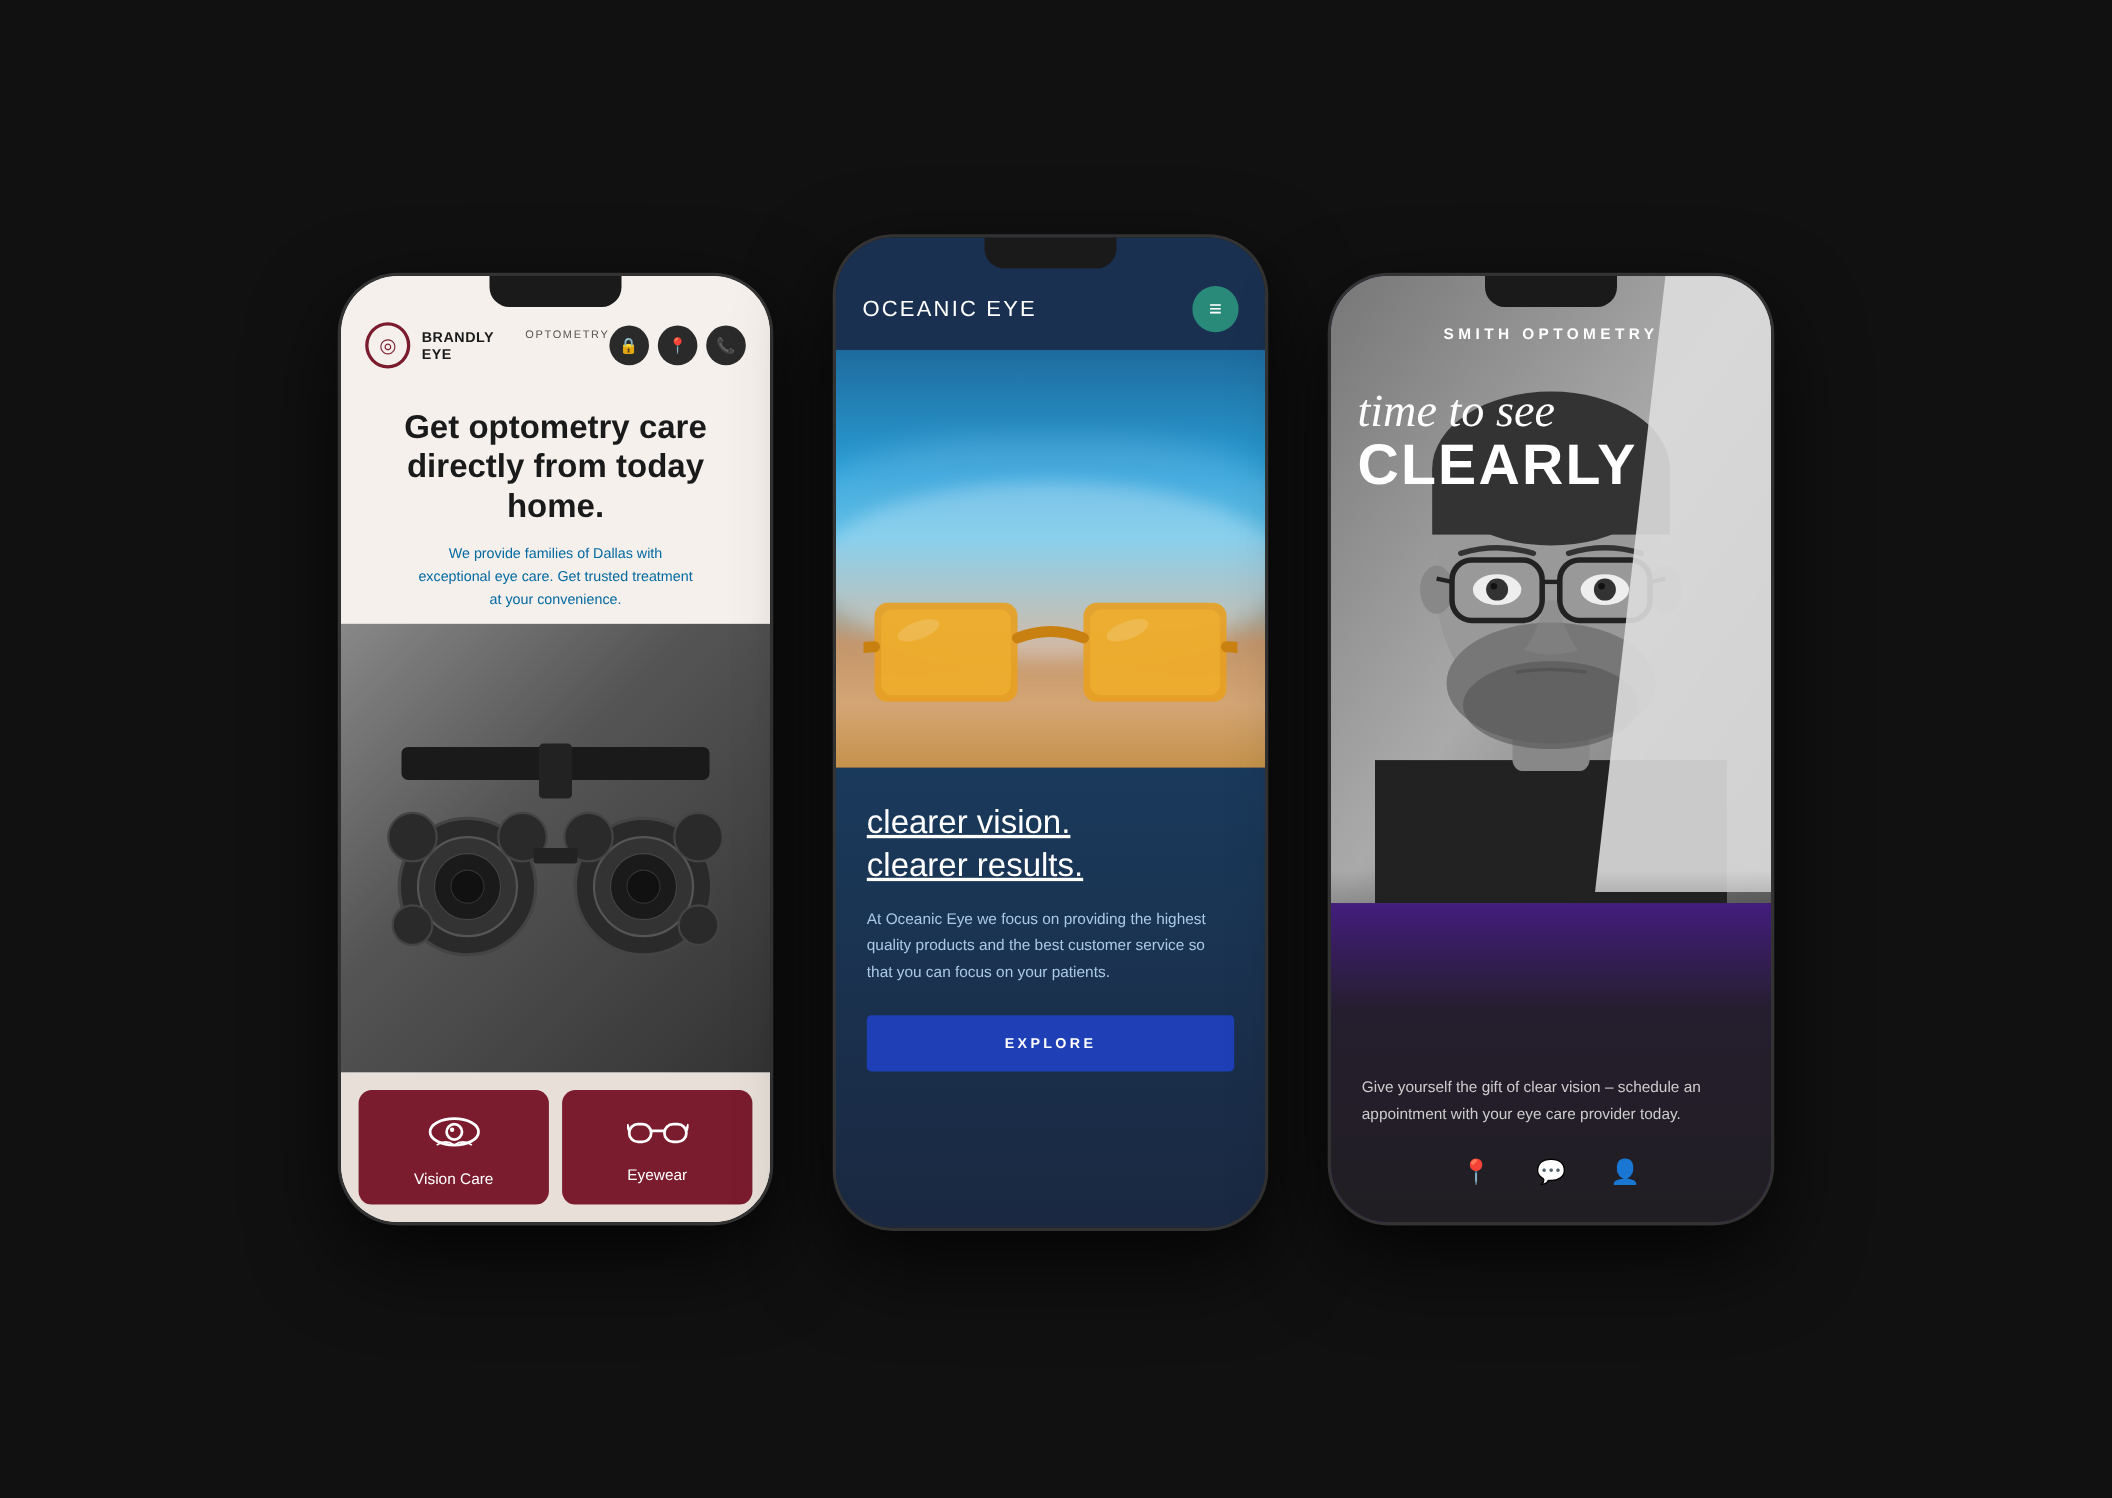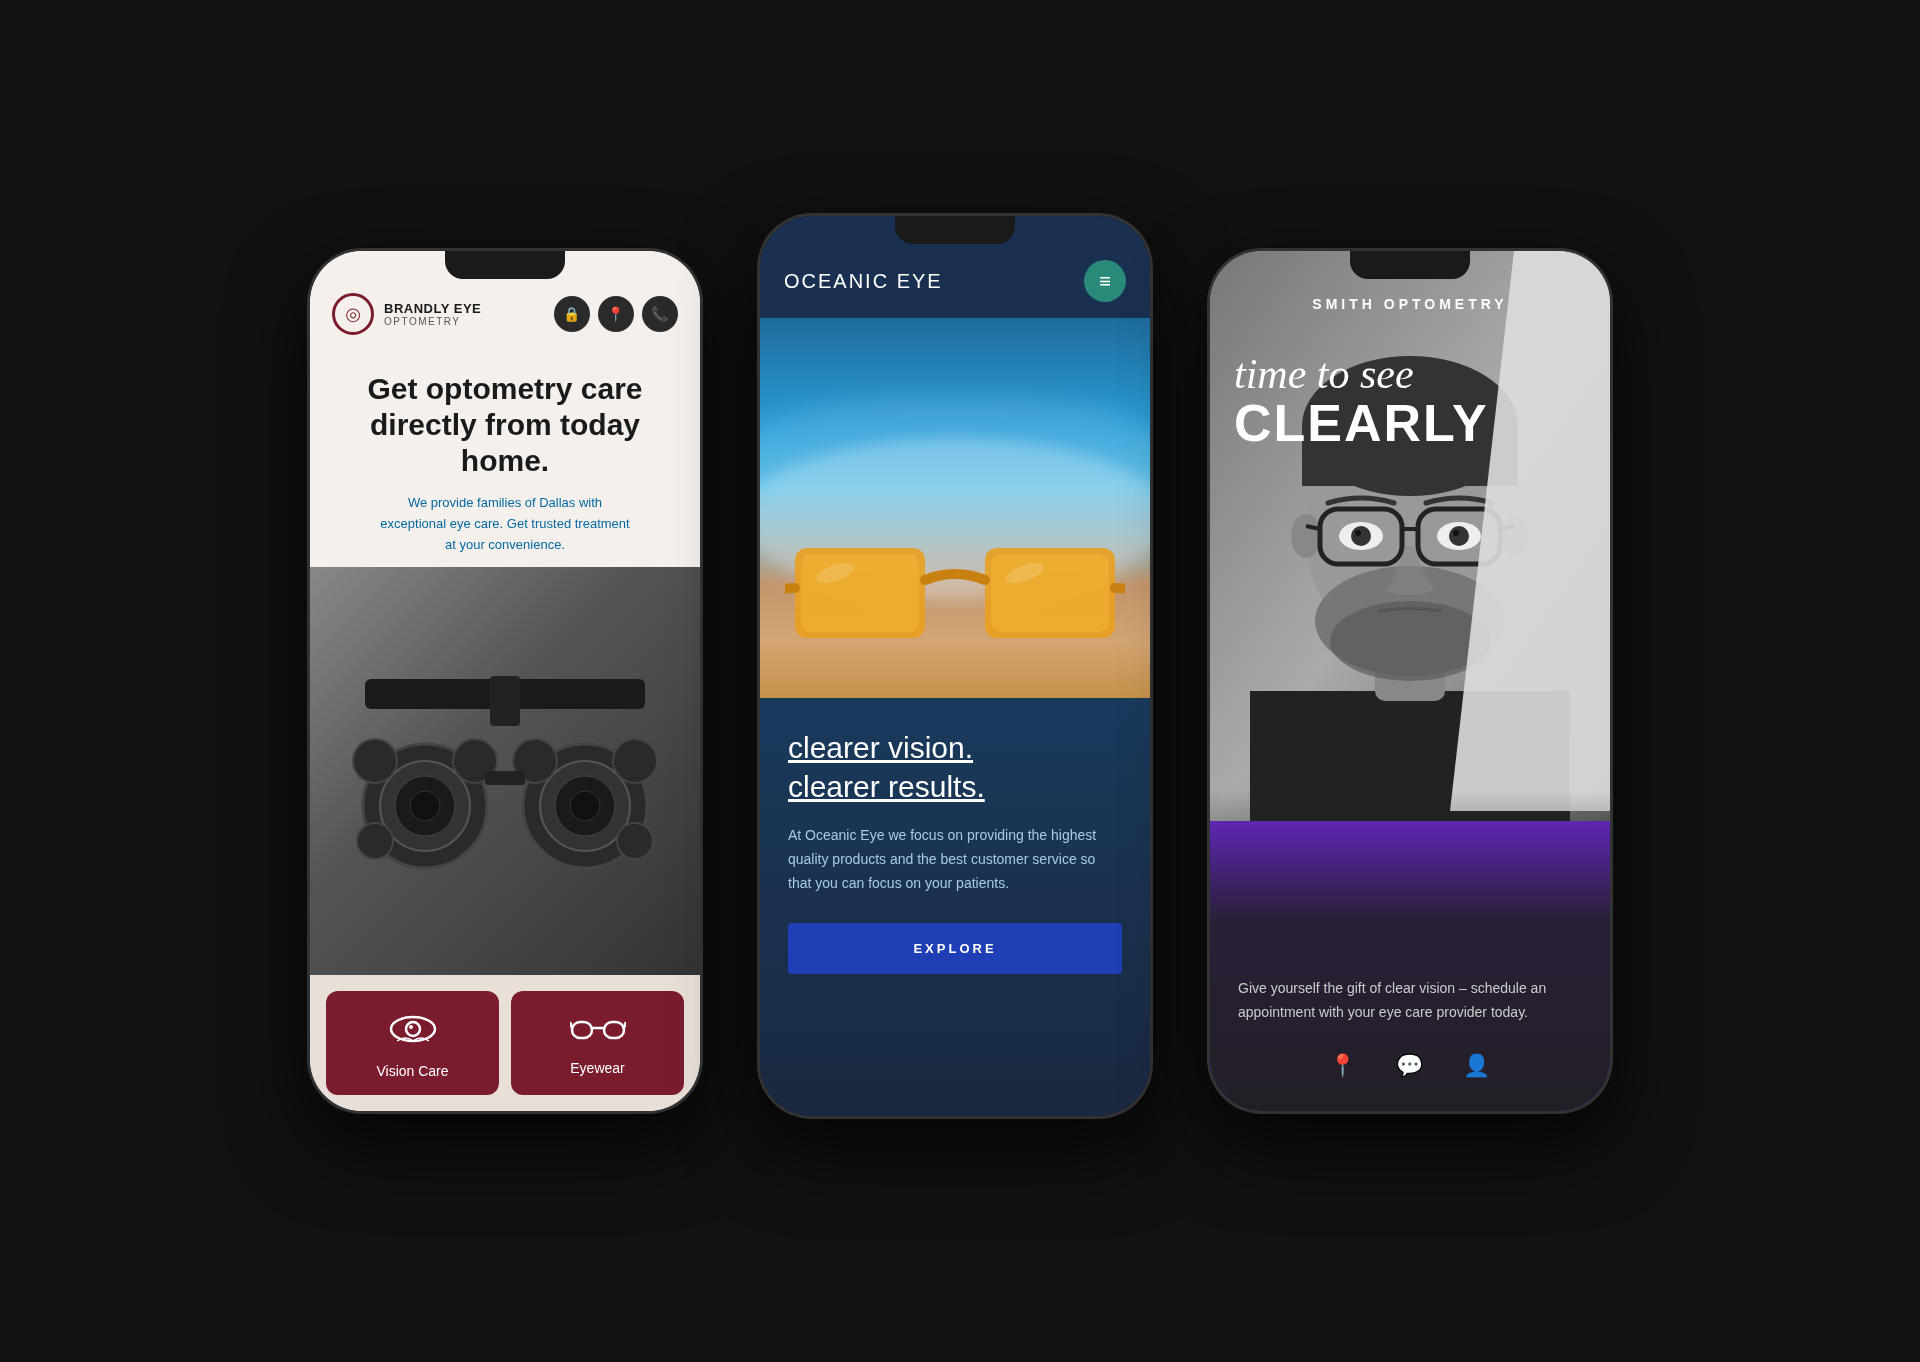--- a/index.html
+++ b/index.html
@@ -71,21 +71,21 @@
       border: 3px solid #7a1c2e;
       border-radius: 50%;
       display: flex;
       align-items: center;
       justify-content: center;
       color: #7a1c2e;
       font-size: 18px;
     }
     .p1-logo-text {
       display: flex;
-      flex-direction: column;
+      flex-direction: row;
     }
     .p1-logo-name {
       font-size: 13px;
       font-weight: 900;
       color: #1a1a1a;
       letter-spacing: 0.5px;
     }
     .p1-logo-sub {
       font-size: 10px;
       color: #555;
@@ -269,21 +269,21 @@
       font-weight: 600;
       border-radius: 4px;
     }
 
     
     .phone-3 {
       width: 400px;
       height: 860px;
     }
     .phone-3 .phone-inner {
-      background: #6d28d9;
+      background: #4c1d95;
       display: flex;
       flex-direction: column;
       position: relative;
       overflow: hidden;
     }
     .p3-brand-bar {
       position: absolute;
       top: 0; left: 0; right: 0;
       padding: 44px 24px 12px;
       text-align: center;

